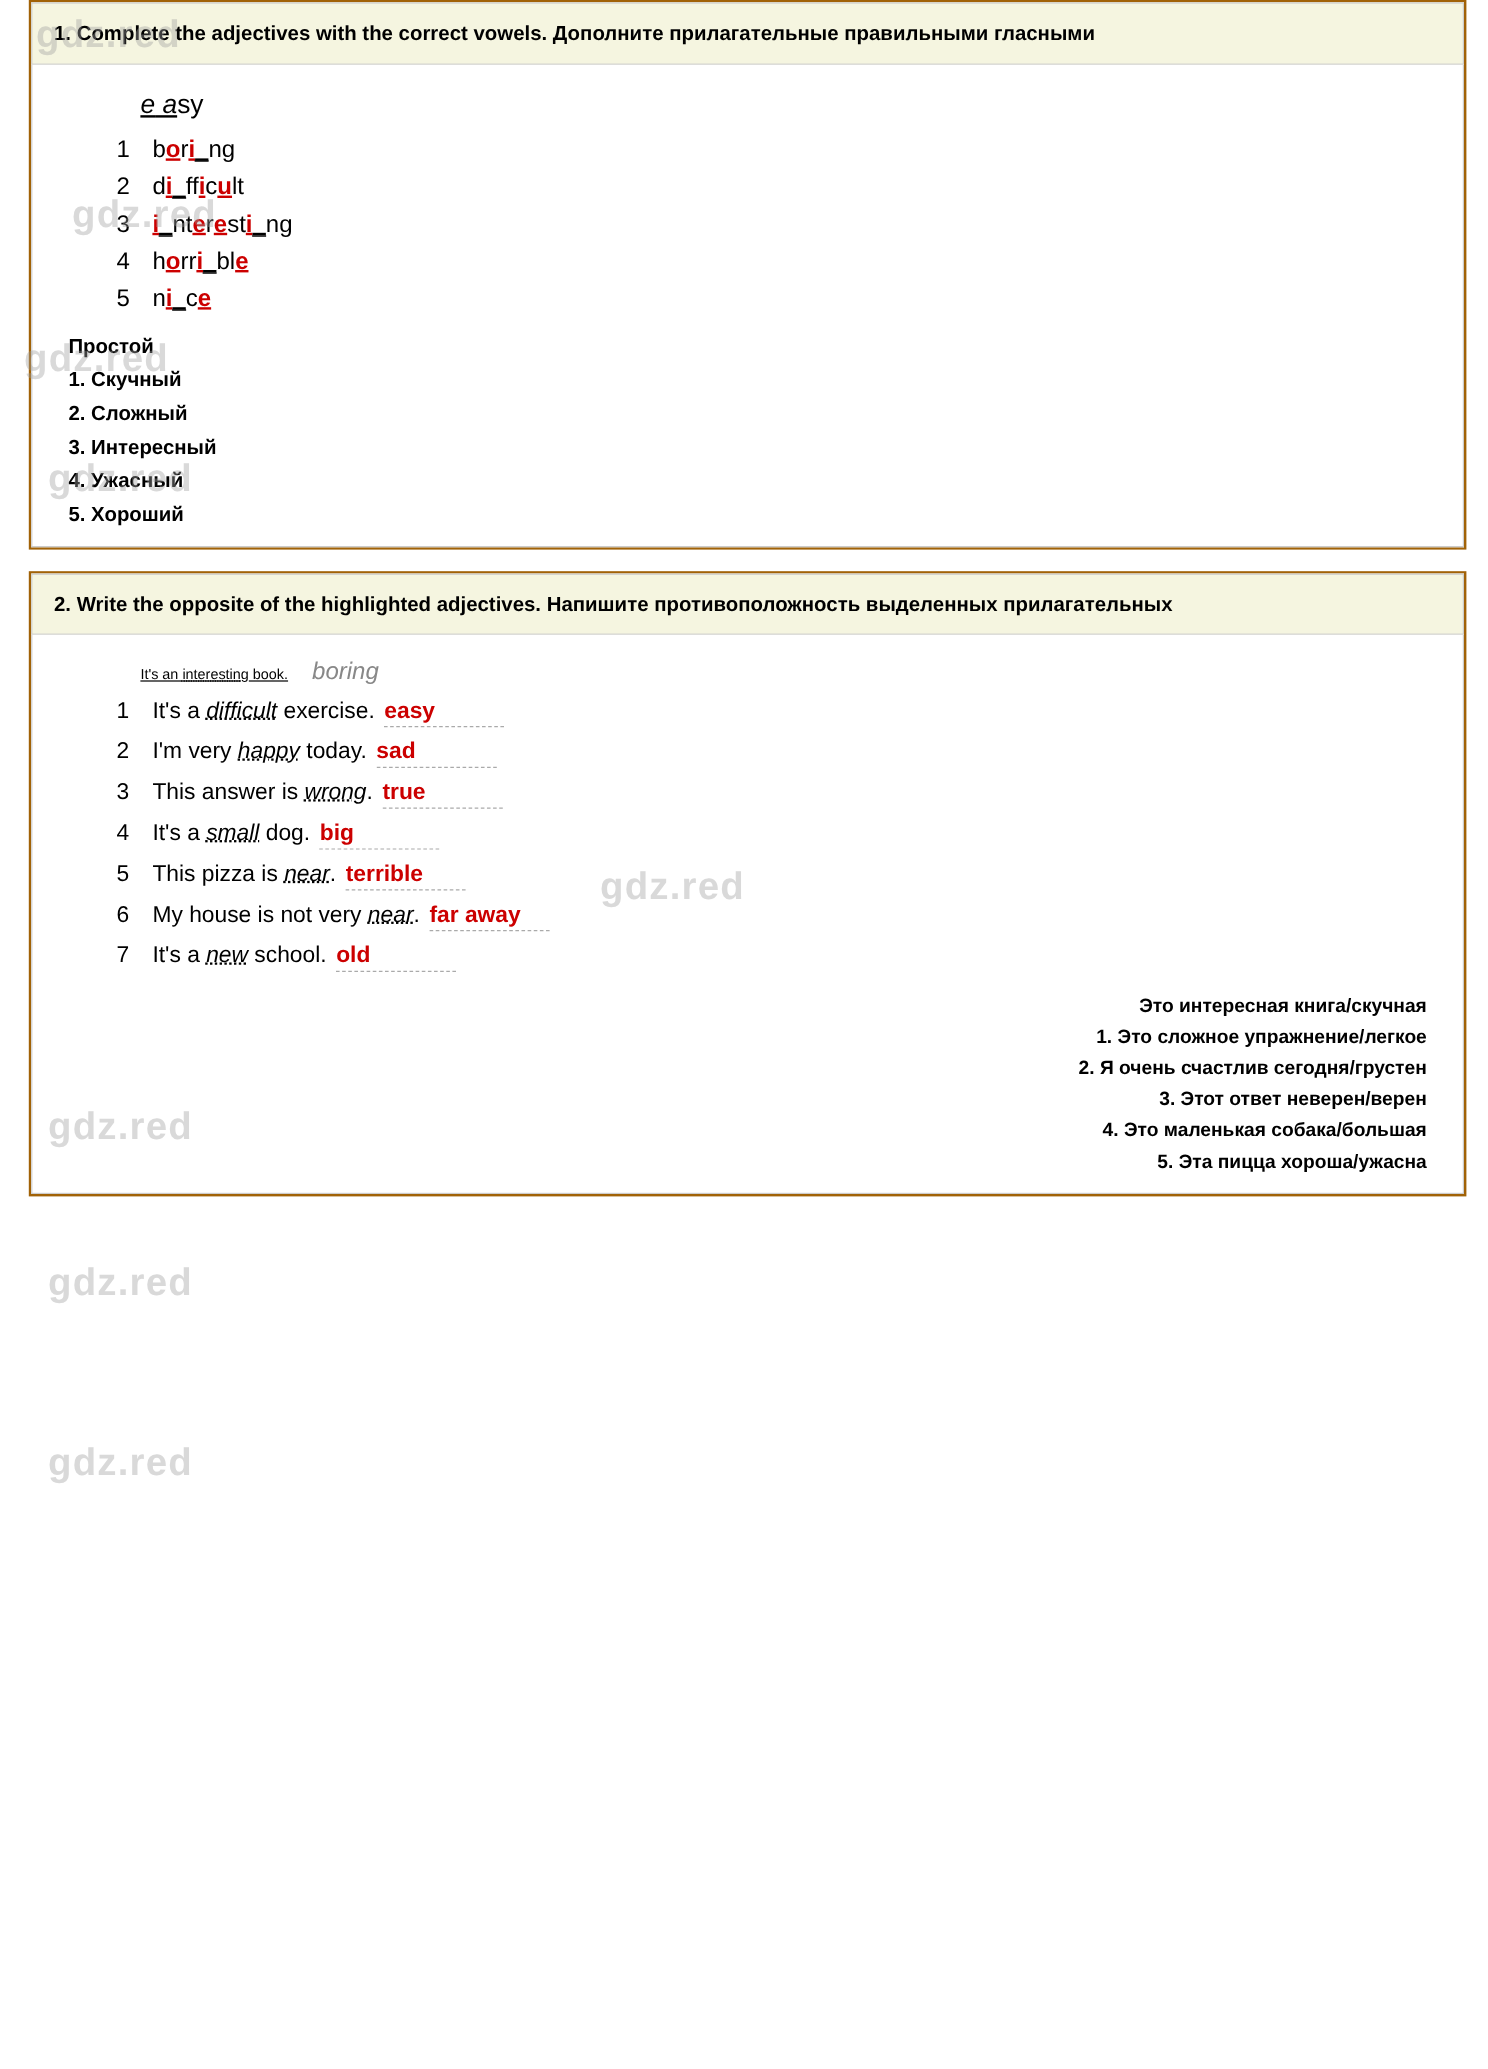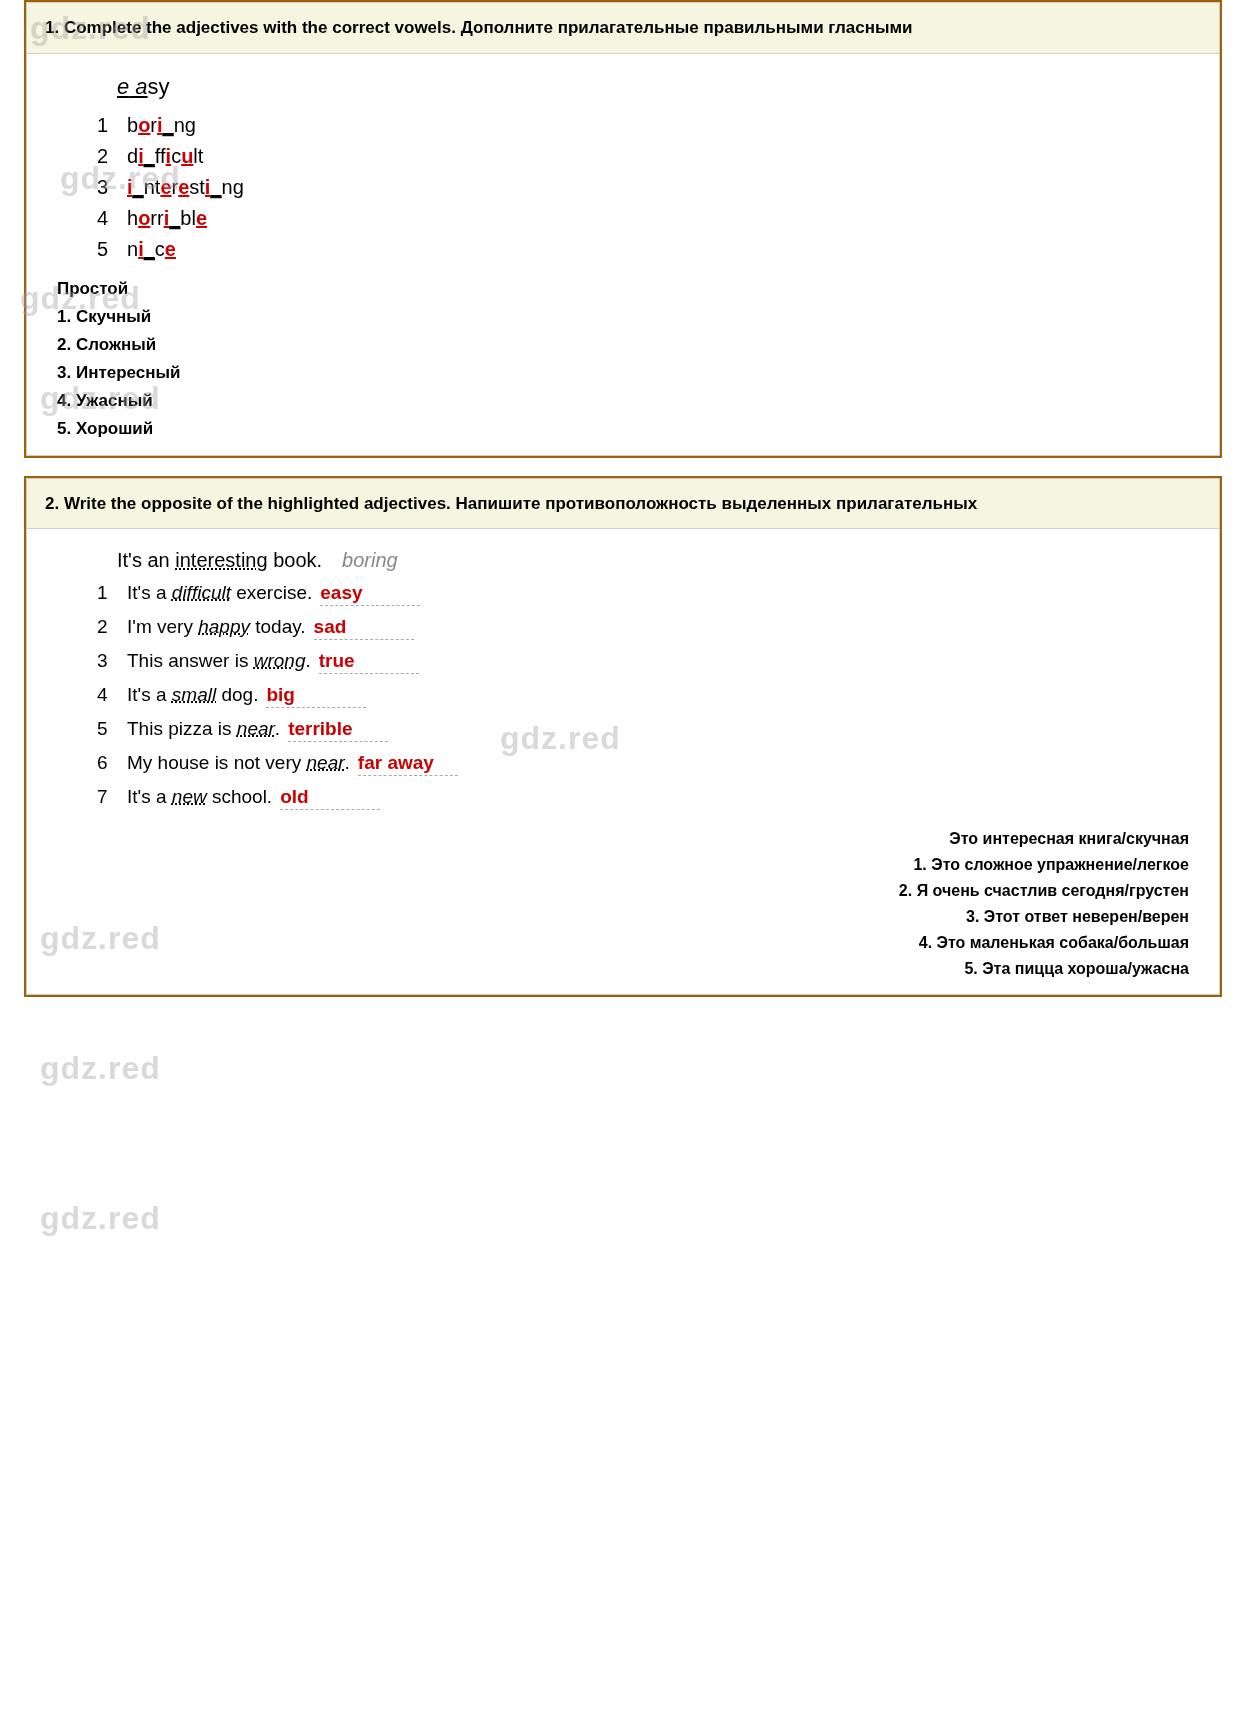--- a/index.html
+++ b/index.html
@@ -245,21 +245,21 @@
   </div>
 </div>
 
 <div class="section-wrapper">
   <div class="section-header">
     <span>2.  Write the opposite of the highlighted adjectives.  Напишите противоположность выделенных прилагательных</span>
   </div>
   <div class="section-content">
 
     <div class="example-row">
-      <span style="font-size:20px;">
+      <span style="font-size:12px;text-decoration:underline;">
         It's an <span style="text-decoration:underline dotted;">interesting</span> book.
       </span>
       <span class="answer-word-gray" style="font-size:20px; margin-left:10px;">
         <span>boring</span>
       </span>
     </div>
 
     <ul class="ex2-list">
       <li>
         <span class="num">1</span>

